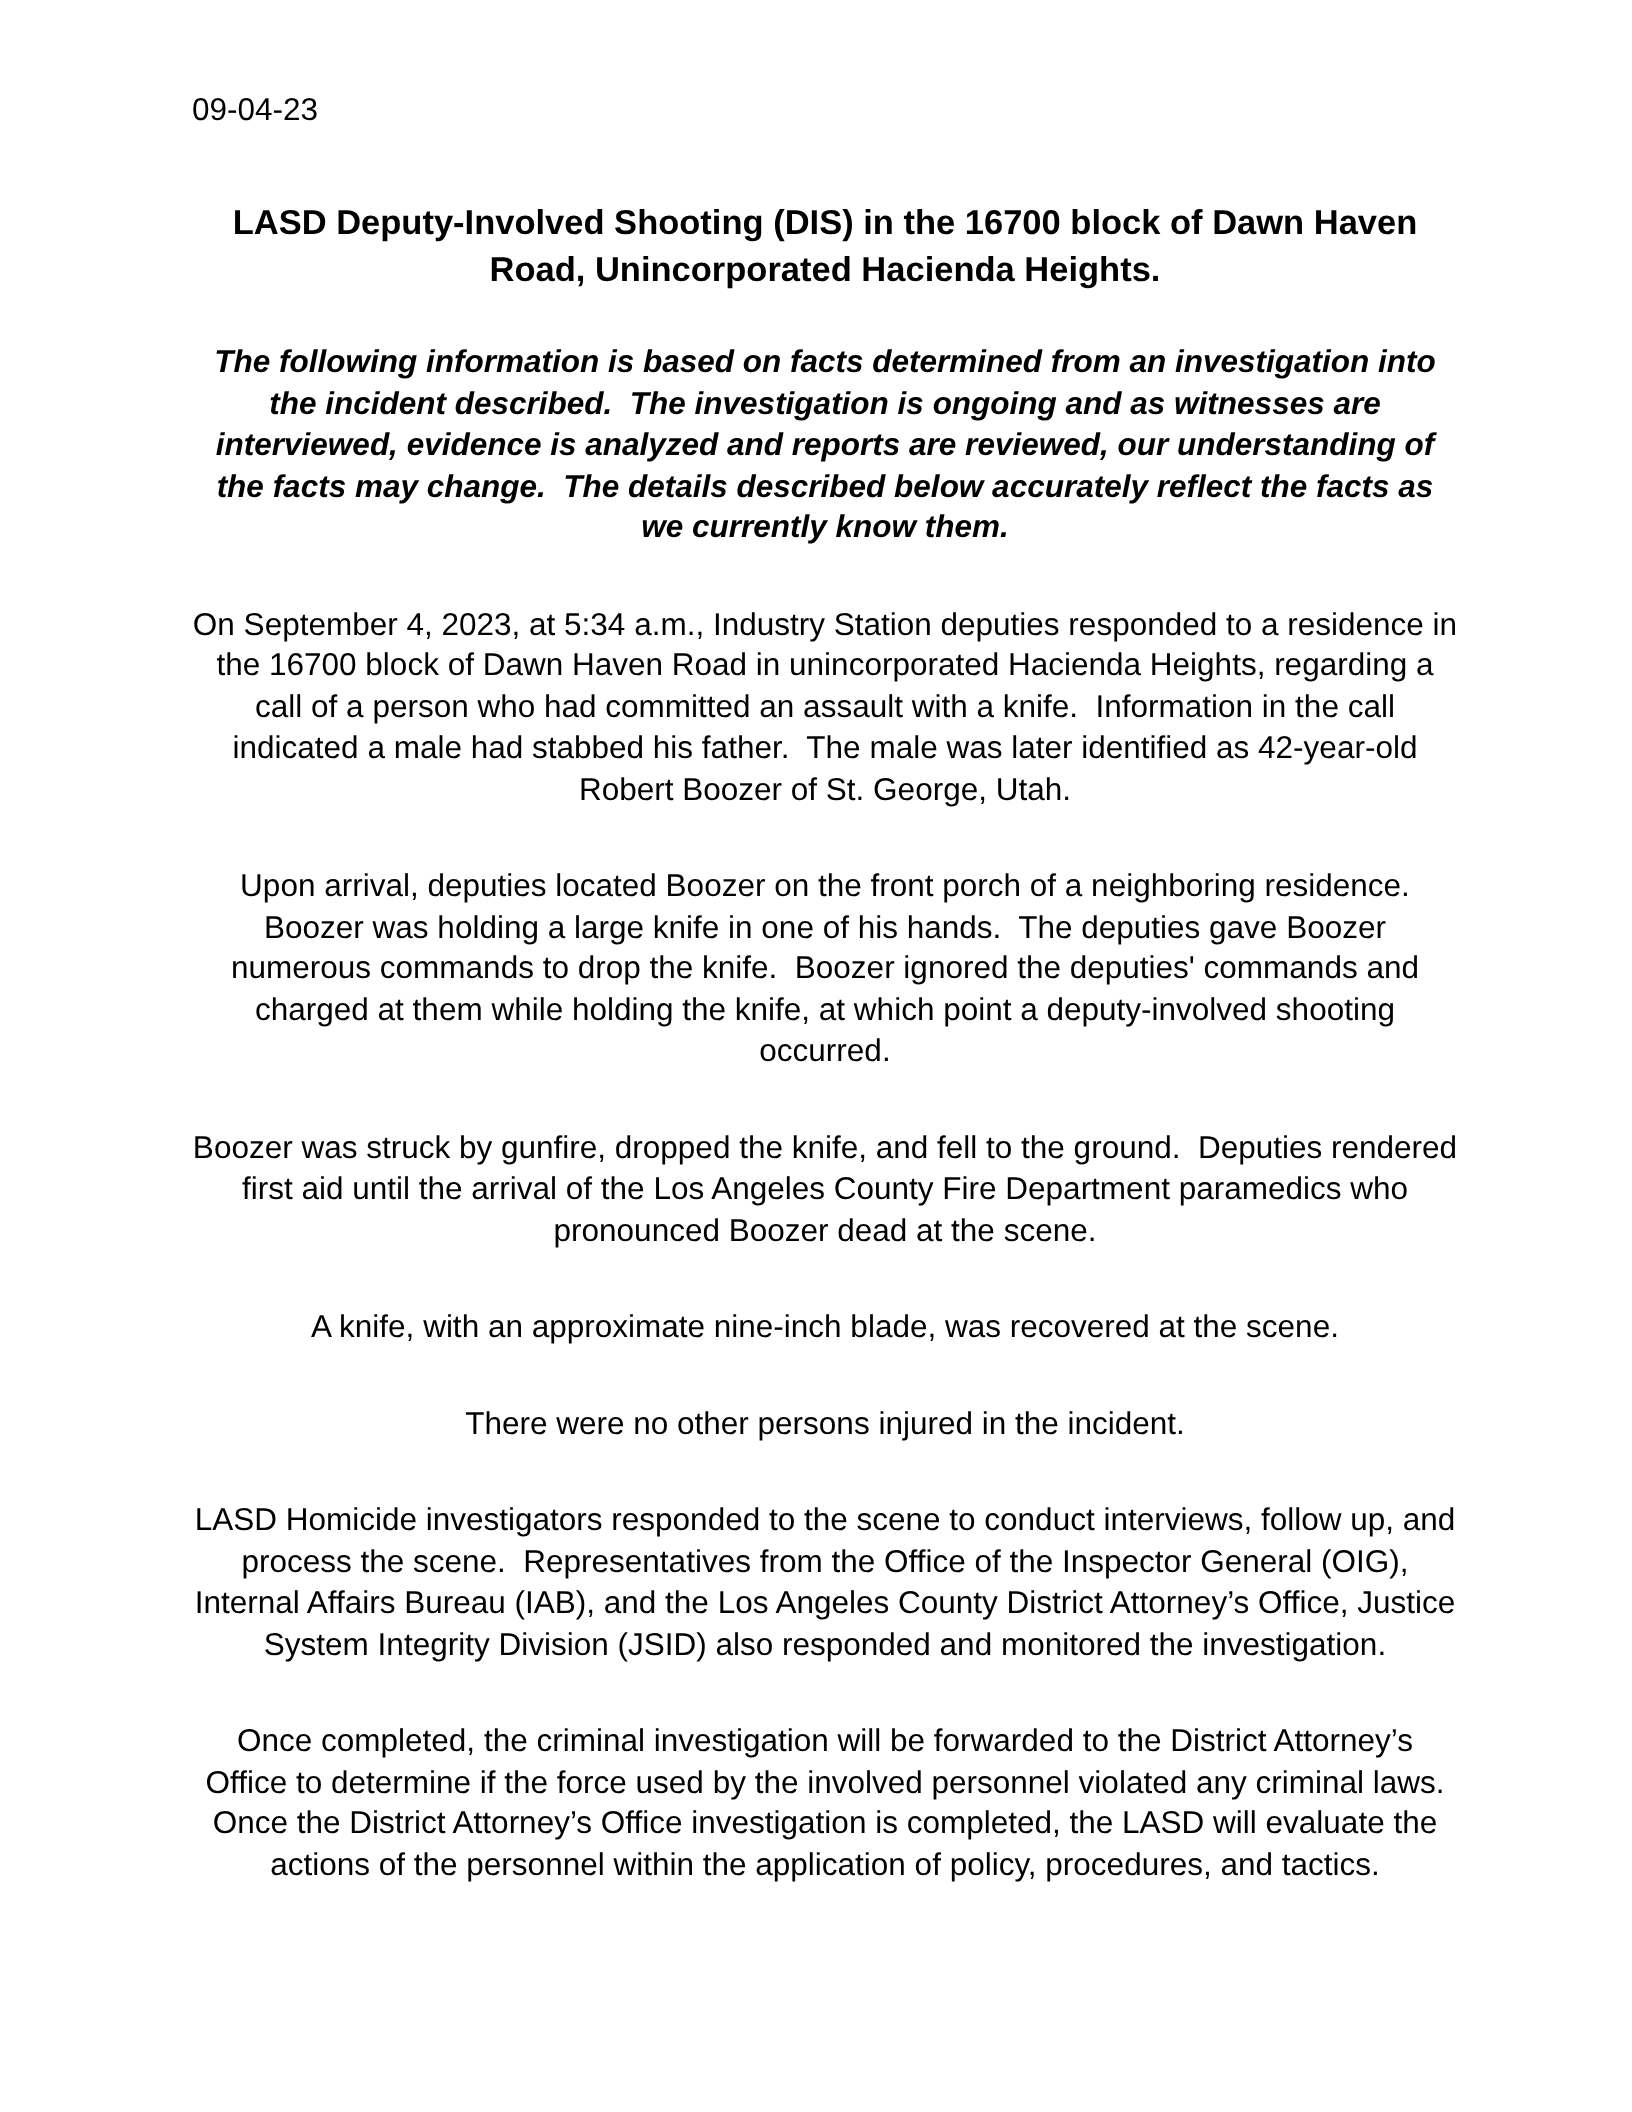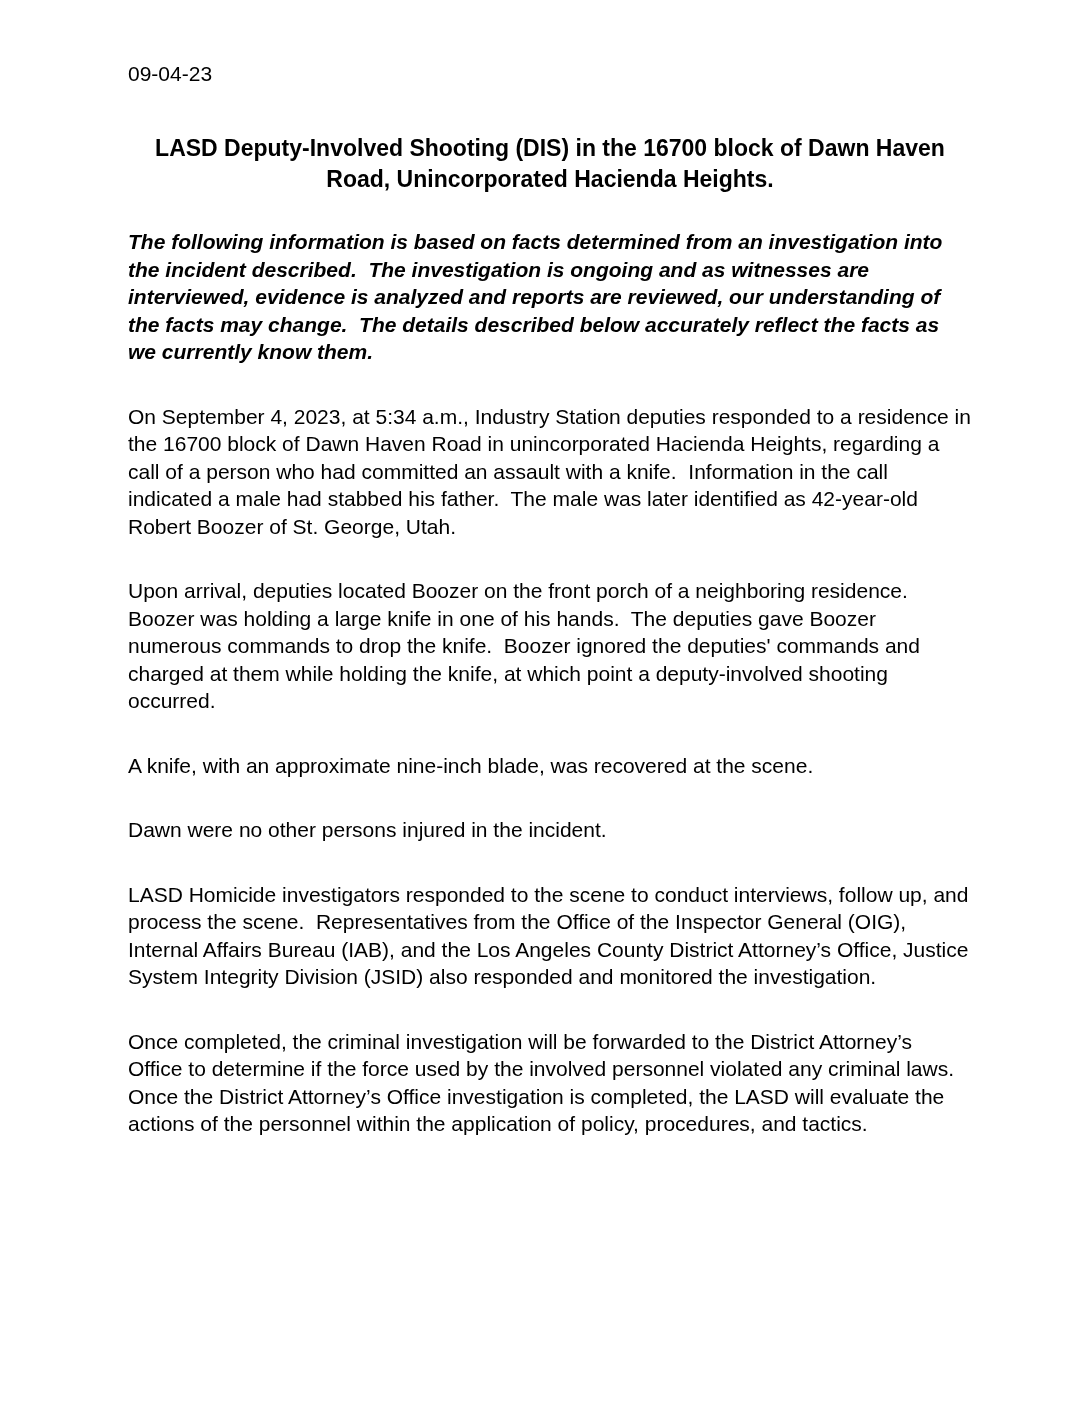--- a/index.html
+++ b/index.html
@@ -33,20 +33,21 @@
     font-weight: bold;
     margin: 0 0 33px 0;
     white-space: pre-wrap;
     text-align: center;
   }
   p.para {
     font-size: 21px;
     line-height: 27.5px;
     margin: 0 0 37px 0;
     white-space: pre-wrap;
+    text-align: center;
   }
   p.para.bold-italic {
     font-weight: bold;
     font-style: italic;
   }
   p.para.bold {
     font-weight: normal;
   }
 </style>
 </head>
@@ -57,22 +58,23 @@
     <p class="date">09-04-23</p>
 
     <h1 class="doc-title">LASD Deputy-Involved Shooting (DIS) in the 16700 block of Dawn Haven Road, Unincorporated Hacienda Heights.</h1>
 
     <p class="para bold-italic">The following information is based on facts determined from an investigation into the incident described.  The investigation is ongoing and as witnesses are interviewed, evidence is analyzed and reports are reviewed, our understanding of the facts may change.  The details described below accurately reflect the facts as we currently know them.</p>
 
     <p class="para">On September 4, 2023, at 5:34 a.m., Industry Station deputies responded to a residence in the 16700 block of Dawn Haven Road in unincorporated Hacienda Heights, regarding a call of a person who had committed an assault with a knife.  Information in the call indicated a male had stabbed his father.  The male was later identified as 42-year-old Robert Boozer of St. George, Utah.</p>
 
     <p class="para">Upon arrival, deputies located Boozer on the front porch of a neighboring residence.  Boozer was holding a large knife in one of his hands.  The deputies gave Boozer numerous commands to drop the knife.  Boozer ignored the deputies' commands and charged at them while holding the knife, at which point a deputy-involved shooting occurred.</p>
 
+    <p class="para">Boozer was struck by gunfire, dropped the knife, and fell to the ground.  Deputies rendered first aid until the arrival of the Los Angeles County Fire Department paramedics who pronounced Boozer dead at the scene.</p>
 
     <p class="para">A knife, with an approximate nine-inch blade, was recovered at the scene.</p>
 
-    <p class="para">Dawn were no other persons injured in the incident.</p>
+    <p class="para">There were no other persons injured in the incident.</p>
 
     <p class="para bold">LASD Homicide investigators responded to the scene to conduct interviews, follow up, and process the scene.  Representatives from the Office of the Inspector General (OIG), Internal Affairs Bureau (IAB), and the Los Angeles County District Attorney’s Office, Justice System Integrity Division (JSID) also responded and monitored the investigation.</p>
 
     <p class="para bold">Once completed, the criminal investigation will be forwarded to the District Attorney’s Office to determine if the force used by the involved personnel violated any criminal laws.  Once the District Attorney’s Office investigation is completed, the LASD will evaluate the actions of the personnel within the application of policy, procedures, and tactics.</p>
   </div>
 </div>
 
 </body></html>

